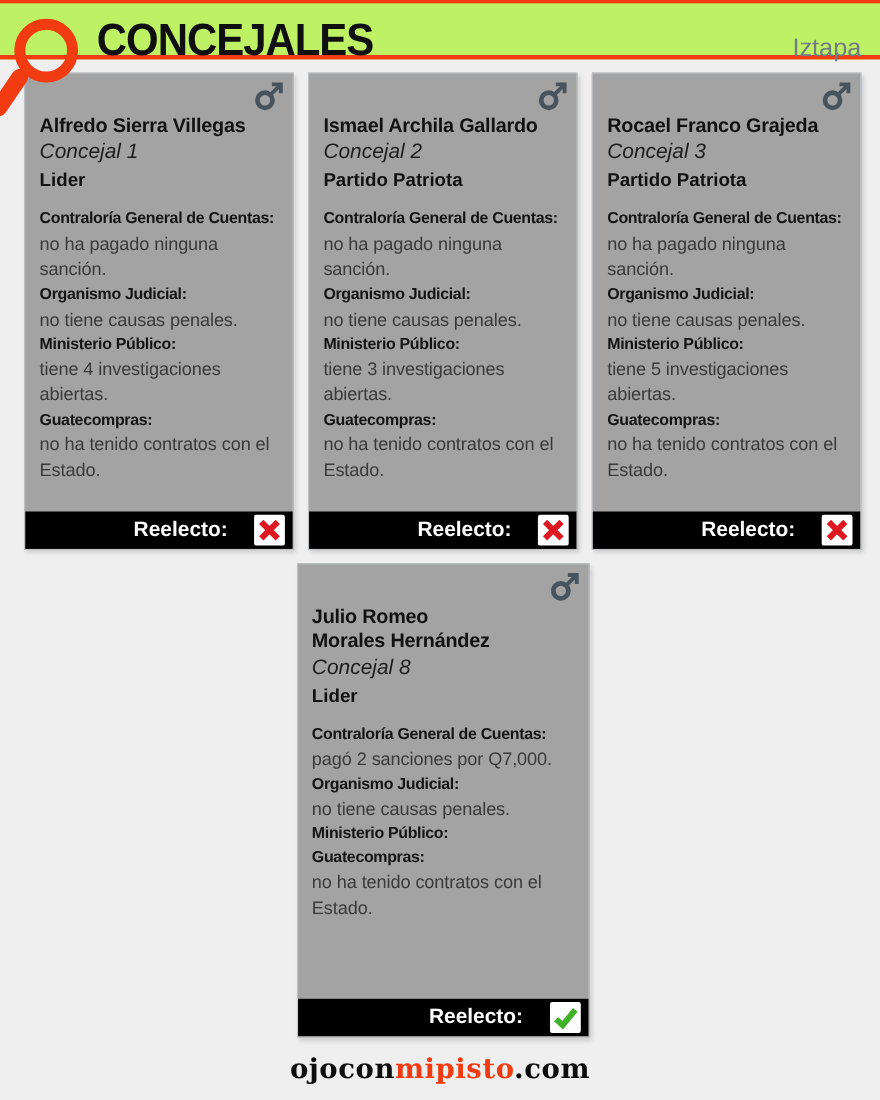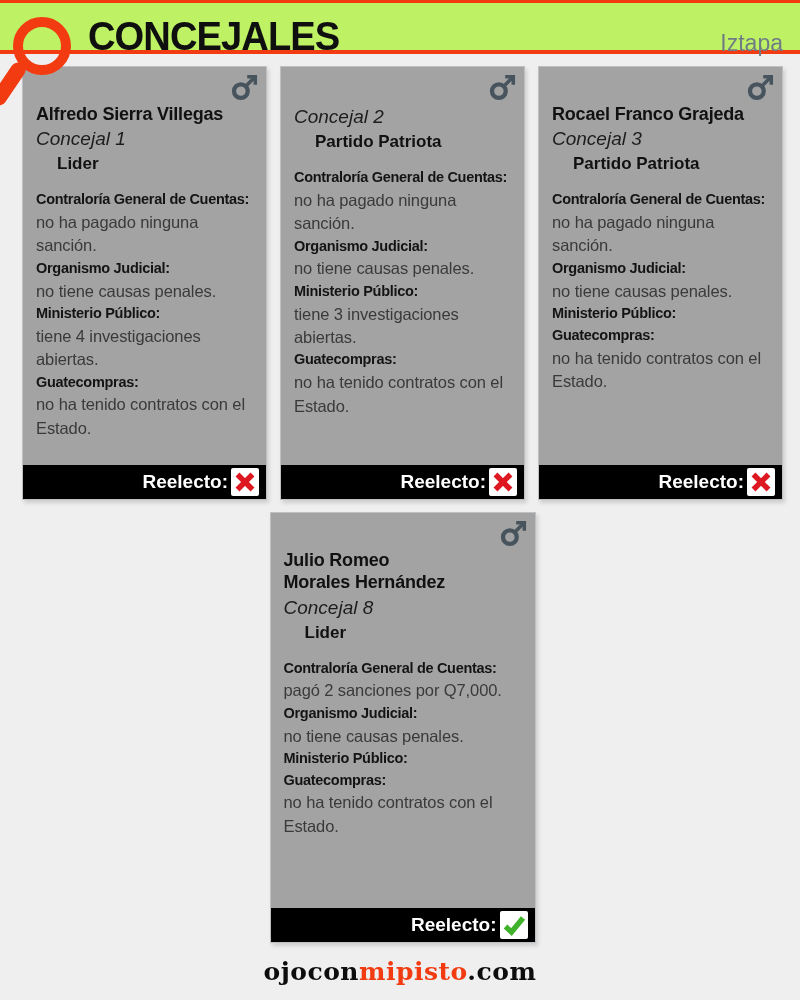--- a/index.html
+++ b/index.html
@@ -44,33 +44,33 @@
     position:relative;
   }
   .card-row.second .card { flex:none; width:266px; height:431px; }
   .male-badge { position:absolute; top:7px; right:8px; }
   .card-head { padding:36px 8px 0 13px; }
   .card-name {
     font-size:18px; font-weight:bold; color:#111;
     line-height:1.24; letter-spacing:-0.2px; white-space:pre-line;
   }
   .card-position { font-size:19px; font-style:italic; color:#1d1d1d; margin-top:3px; }
-  .card-party { font-size:17px; font-weight:bold; color:#111; margin-top:4px;margin-left:21px; }
+  .card-party { font-size:17px; font-weight:bold; color:#111; margin-top:4px; }
   .card-body { padding:15px 8px 0 13px; }
   .sec-label {
     font-size:14.5px; font-weight:bold; color:#141414;
     line-height:1.5; letter-spacing:-0.3px;
   }
   .sec-value {
     font-size:16.5px; color:#3a3a3a; line-height:1.42; letter-spacing:-0.1px;
   }
   .reelecto-bar {
     margin-top:auto; background:#000000; height:34px;
     display:flex; align-items:center; justify-content:flex-end;
-    padding-right:7px; gap:3px;
+    padding-right:7px; gap:24px;
   }
   .reelecto-text { color:#ffffff; font-weight:bold; font-size:19px; }
   .mark-box {
     width:28px; height:28px; background:#ffffff; border-radius:2px;
     display:flex; align-items:center; justify-content:center;
   }
   
   .footer {
     margin-top:14px; text-align:center;
     font-family:"DejaVu Serif", serif; font-weight:bold; font-size:25px;
@@ -127,20 +127,21 @@
           </div>
         </div>
       </div>
       <div class="card">
         <div class="male-badge"><svg width="27" height="27" viewBox="0 0 26 26">
             <circle cx="9.5" cy="16.5" r="6.6" fill="none" stroke="#47545d" stroke-width="4.1"></circle>
             <line x1="14.2" y1="11.8" x2="22.8" y2="3.2" stroke="#47545d" stroke-width="3.4"></line>
             <polyline points="15.6,2.6 23.4,2.6 23.4,10.4" fill="none" stroke="#47545d" stroke-width="3.4"></polyline>
           </svg></div>
         <div class="card-head">
+          <div class="card-name">Ismael Archila Gallardo</div>
           <div class="card-position">Concejal 2</div>
           <div class="card-party">Partido Patriota</div>
         </div>
         <div class="card-body">
           <div class="sec-label">Contraloría General de Cuentas:</div>
           <div class="sec-value">no ha pagado ninguna sanción.</div>
           <div class="sec-label">Organismo Judicial:</div>
           <div class="sec-value">no tiene causas penales.</div>
           <div class="sec-label">Ministerio Público:</div>
           <div class="sec-value">tiene 3 investigaciones abiertas.</div>
@@ -167,20 +168,21 @@
           <div class="card-name">Rocael Franco Grajeda</div>
           <div class="card-position">Concejal 3</div>
           <div class="card-party">Partido Patriota</div>
         </div>
         <div class="card-body">
           <div class="sec-label">Contraloría General de Cuentas:</div>
           <div class="sec-value">no ha pagado ninguna sanción.</div>
           <div class="sec-label">Organismo Judicial:</div>
           <div class="sec-value">no tiene causas penales.</div>
           <div class="sec-label">Ministerio Público:</div>
+          <div class="sec-value">tiene 5 investigaciones abiertas.</div>
           <div class="sec-label">Guatecompras:</div>
           <div class="sec-value">no ha tenido contratos con el Estado.</div>
         </div>
         <div class="reelecto-bar">
           <span class="reelecto-text">Reelecto:</span>
           <div class="mark-box">
             <svg width="22" height="22" viewBox="0 0 22 22">
               <line x1="3.5" y1="3.5" x2="18.5" y2="18.5" stroke="#dd1820" stroke-width="5.4"></line>
               <line x1="18.5" y1="3.5" x2="3.5" y2="18.5" stroke="#dd1820" stroke-width="5.4"></line>
             </svg>

